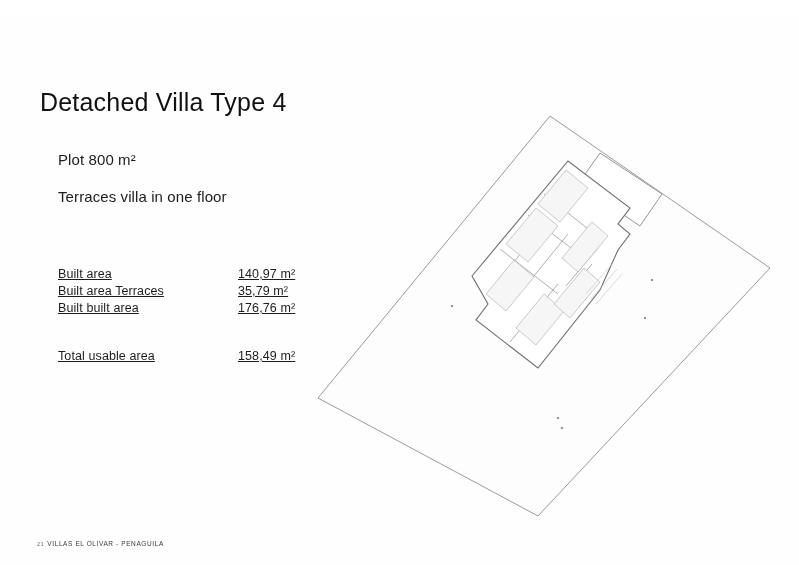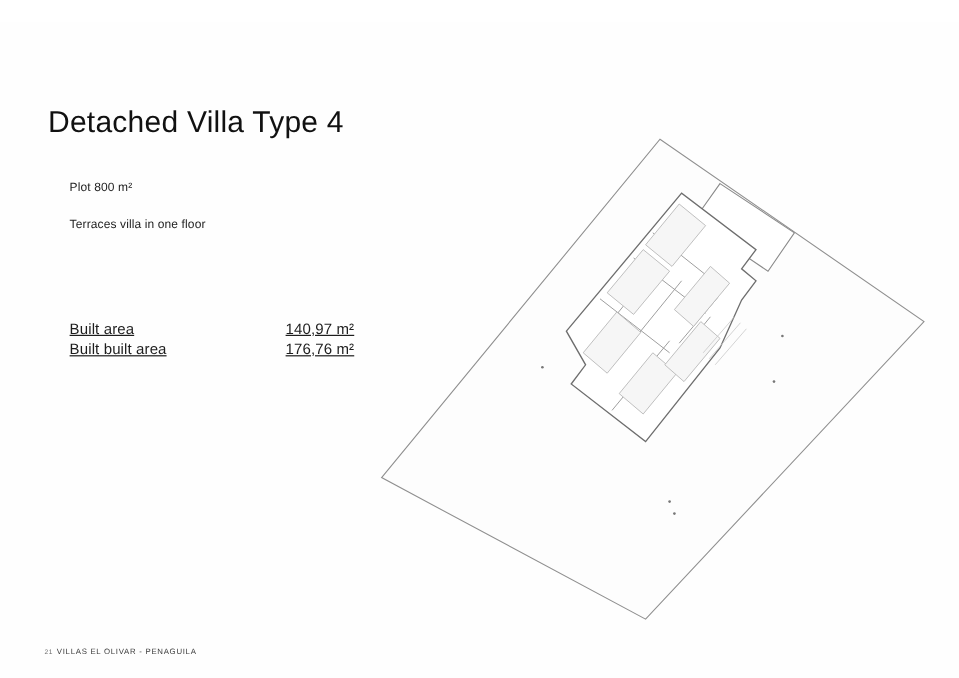--- a/index.html
+++ b/index.html
@@ -31,21 +31,21 @@
     color: #111111;
     white-space: nowrap;
   }
   .info-block {
     position: absolute;
     left: 58px;
     top: 133px;
     width: 290px;
   }
   .info-line {
-    font-size: 10px;
+    font-size: 15px;
     color: #1d1d1d;
     letter-spacing: 0.1px;
     margin-bottom: 20px;
     white-space: nowrap;
   }
   .info-line.last {
     margin-bottom: 0;
     padding-bottom: 8px;
     border-bottom: 1px solid #c9c9c9;
     width: 245px;
@@ -113,25 +113,35 @@
     <div class="info-line">Plot 800 m²</div>
     <div class="info-line">Terraces villa in one floor</div>
   </div>
 
   <div class="areas">
     <div class="area-row">
       <span class="area-label">Built area</span>
       <span class="area-value">140,97 m²</span>
     </div>
     <div class="area-row">
+      <span class="area-label">Built area Terraces</span>
+      <span class="area-value">35,79 m²</span>
+    </div>
+    <div class="area-row">
       <span class="area-label">Built built area</span>
       <span class="area-value">176,76 m²</span>
     </div>
   </div>
 
+  <div class="area-total">
+    <div class="area-row">
+      <span class="area-label">Total usable area</span>
+      <span class="area-value">158,49 m²</span>
+    </div>
+  </div>
 
   <div class="footer">
     <span class="pg">21</span><span>VILLAS EL OLIVAR - PENAGUILA</span>
   </div>
 
   <div class="plan-wrap">
     <svg class="plan-svg" width="490" height="420" viewBox="0 0 490 420">
 
       <polygon points="18,300 250,18 470,170 238,418" fill="#fdfdfd" stroke="#8f8f8f" stroke-width="0.9"></polygon>
 

